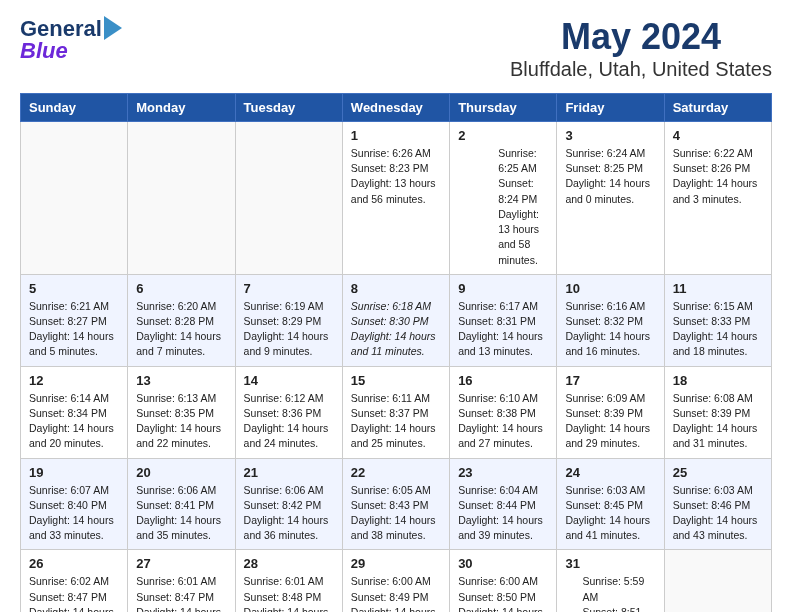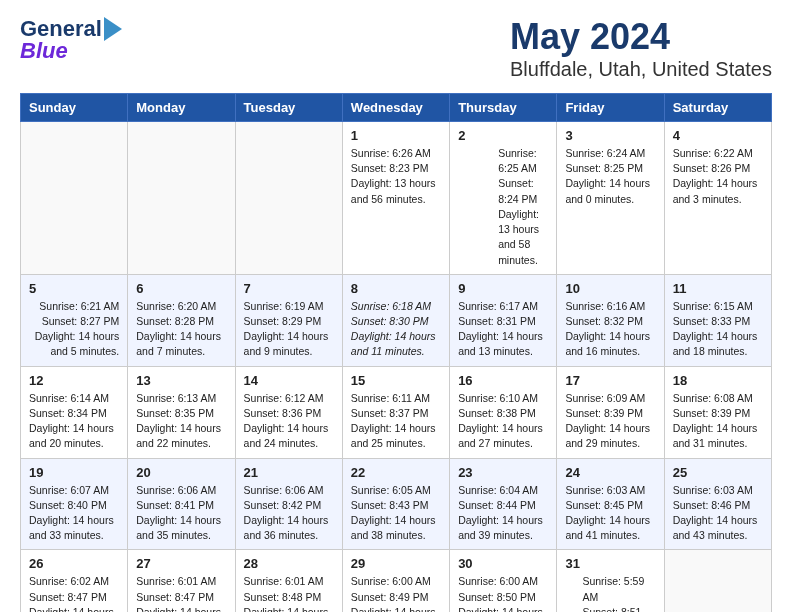--- a/index.html
+++ b/index.html
@@ -1,22 +1,22 @@
 <!DOCTYPE html>
 <html><head>
   <meta charset="utf-8">
   <style>
     * { box-sizing: border-box; margin: 0; padding: 0; }
     body { font-family: Arial, sans-serif; background: #fff; width: 792px; min-height: 612px; }
     .page { width: 792px; padding: 16px 20px 20px 20px; }
     .header { display: flex; justify-content: space-between; align-items: flex-start; margin-bottom: 12px; }
     .logo { display: flex; flex-direction: column; align-items: flex-start; }
     .logo-arrow { width: 0; height: 0; border-top: 12px solid transparent; border-bottom: 12px solid transparent; border-left: 18px solid #3a8fc7; display: inline-block; margin-left: 2px; vertical-align: middle; }
-    .logo-row { display: flex; align-items: center; }
-    .title-area { text-align: left; }
+    .logo-row { display: flex; }
+    .title-area { text-align: center; }
     .month-title { font-size: 36px; font-weight: bold; color: #1a3a6b; }
     .location { font-size: 20px; color: #333; }
     .calendar { width: 100%; border-collapse: collapse; }
     .calendar th { background: #2055a4; color: #fff; text-align: left; padding: 6px 8px; font-size: 13px; font-weight: bold; border: 1px solid #4070c0; }
     .calendar td { border: 1px solid #ccc; padding: 6px 8px; vertical-align: top; width: 14.28%; min-height: 80px; background: #fff; }
     .calendar tr:nth-child(even) td { background: #f0f4ff; }
     .day-num { font-weight: bold; font-size: 13px; color: #222; margin-bottom: 3px; }
     .day-info { font-size: 10.5px; color: #222; line-height: 1.45; }
     .empty { background: #f9f9f9 !important; }
   </style>
@@ -80,21 +80,21 @@
             <div class="day-num">4</div>
             <div class="day-info" style="white-space: pre-line;">Sunrise: 6:22 AM
 Sunset: 8:26 PM
 Daylight: 14 hours
 and 3 minutes.</div>
           </td>
         </tr>
         <tr>
           <td>
             <div class="day-num">5</div>
-            <div class="day-info" style="white-space: pre-line; text-align: right;">Sunrise: 6:21 AM
+            <div class="day-info" style="white-space: pre-line;">Sunrise: 6:21 AM
 Sunset: 8:27 PM
 Daylight: 14 hours
 and 5 minutes.</div>
           </td>
           <td>
             <div class="day-num">6</div>
             <div class="day-info" style="white-space: pre-line;">Sunrise: 6:20 AM
 Sunset: 8:28 PM
 Daylight: 14 hours
 and 7 minutes.</div>

